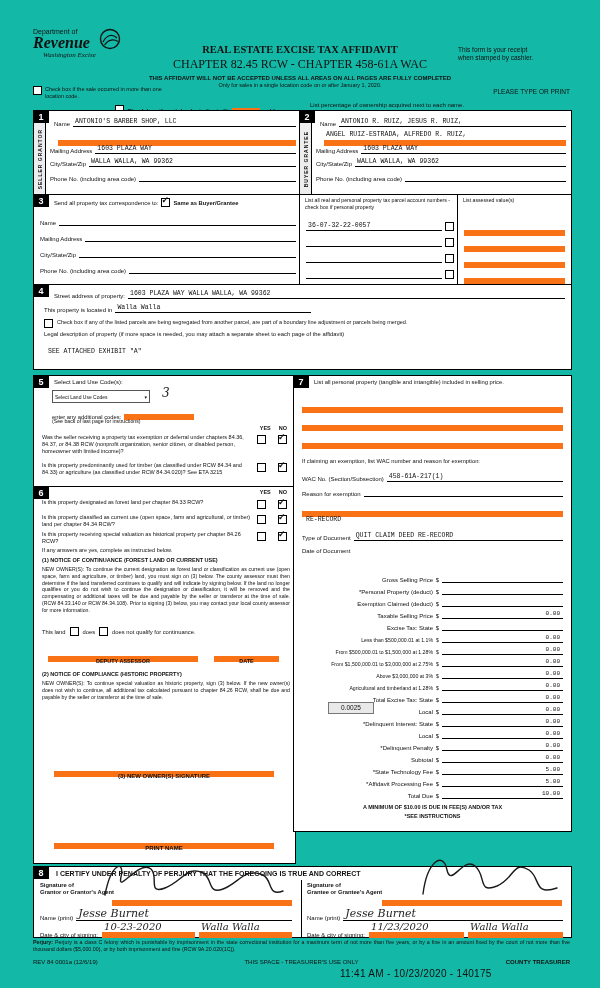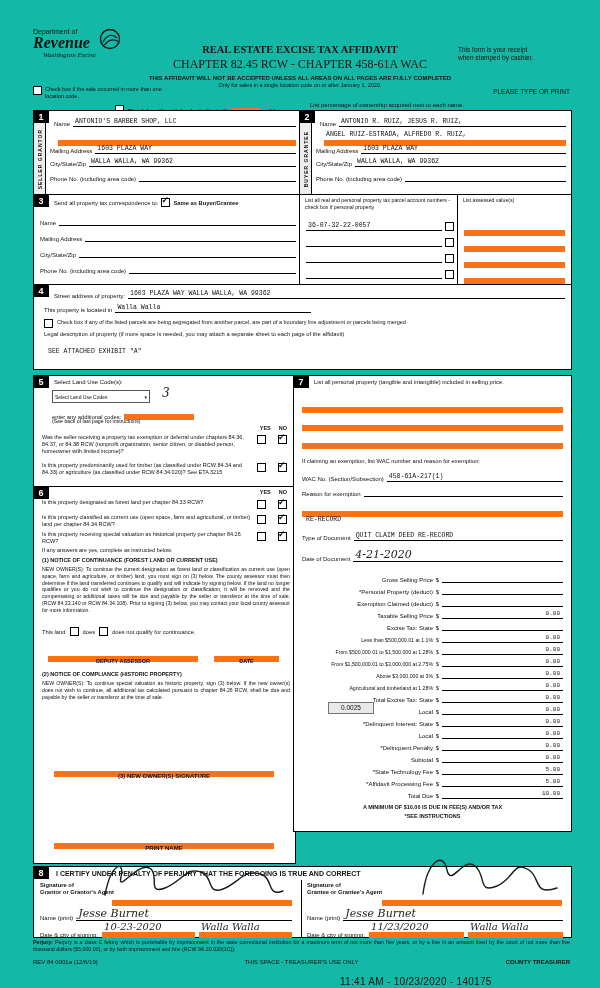--- a/index.html
+++ b/index.html
@@ -301,21 +301,20 @@
       <span class="v"></span>
     </div>
     <div class="abs ul" style="left:8px;right:8px;top:128px;height:7px;"></div>
     <div class="abs typed" style="left:12px;top:140px;">RE-RECORD</div>
     <div class="abs fr" style="left:8px;right:8px;top:156px;">
       <span class="lbl">Type of Document</span>
       <span class="v typed">QUIT CLAIM DEED RE-RECORD</span>
     </div>
     <div class="abs fr" style="left:8px;right:8px;top:172px;">
       <span class="lbl">Date of Document</span>
-      <span class="v hand" style="font-size:11px;">4-21-2020</span>
     </div>
 
     <div class="abs" style="left:4px;right:8px;top:195px;">
       <div class="fw">
           <span class="fl">Gross Selling Price</span>
           <span class="fd">$</span>
           <span class="fv"><span></span></span>
         </div>
       <div class="fw">
           <span class="fl">*Personal Property (deduct)</span>
@@ -461,15 +460,15 @@
     <span class="b">Perjury:</span>
     <span>Perjury is a class C felony which is punishable by imprisonment in the state correctional institution for a maximum term of not more than five years, or by a fine in an amount fixed by the court of not more than five thousand dollars ($5,000.00), or by both imprisonment and fine (RCW 9A.20.020(1C)).</span>
   </div>
 
   <div class="abs" style="left:33px;top:959px;width:537px;display:flex;align-items:center;font-size:6px;">
     <span style="width:160px;">REV 84 0001a (12/6/19)</span>
     <span class="ctr" style="flex:1;">THIS SPACE - TREASURER'S USE ONLY</span>
     <span class="b" style="width:160px;text-align:right;">COUNTY TREASURER</span>
   </div>
 
-  <div class="abs" style="left:340px;top:968px;font-size:10px;letter-spacing:0.3px;margin-top:8px;">11:41 AM - 10/23/2020 - 140175</div>
+  <div class="abs" style="left:340px;top:968px;font-size:10px;letter-spacing:0.3px;">11:41 AM - 10/23/2020 - 140175</div>
 
 </div>
 
 </body></html>

